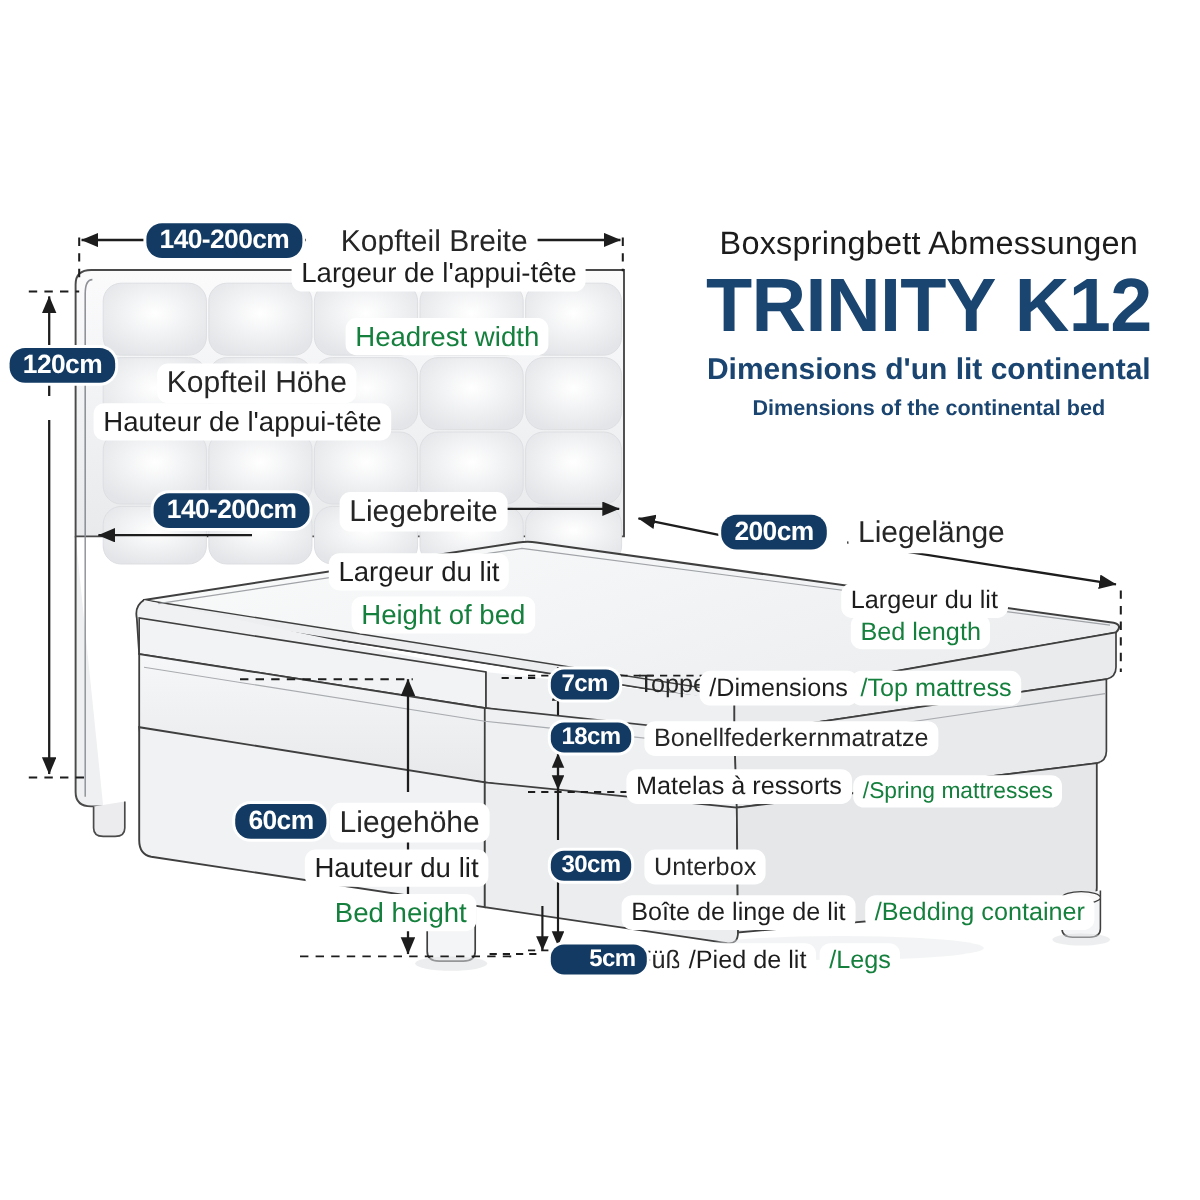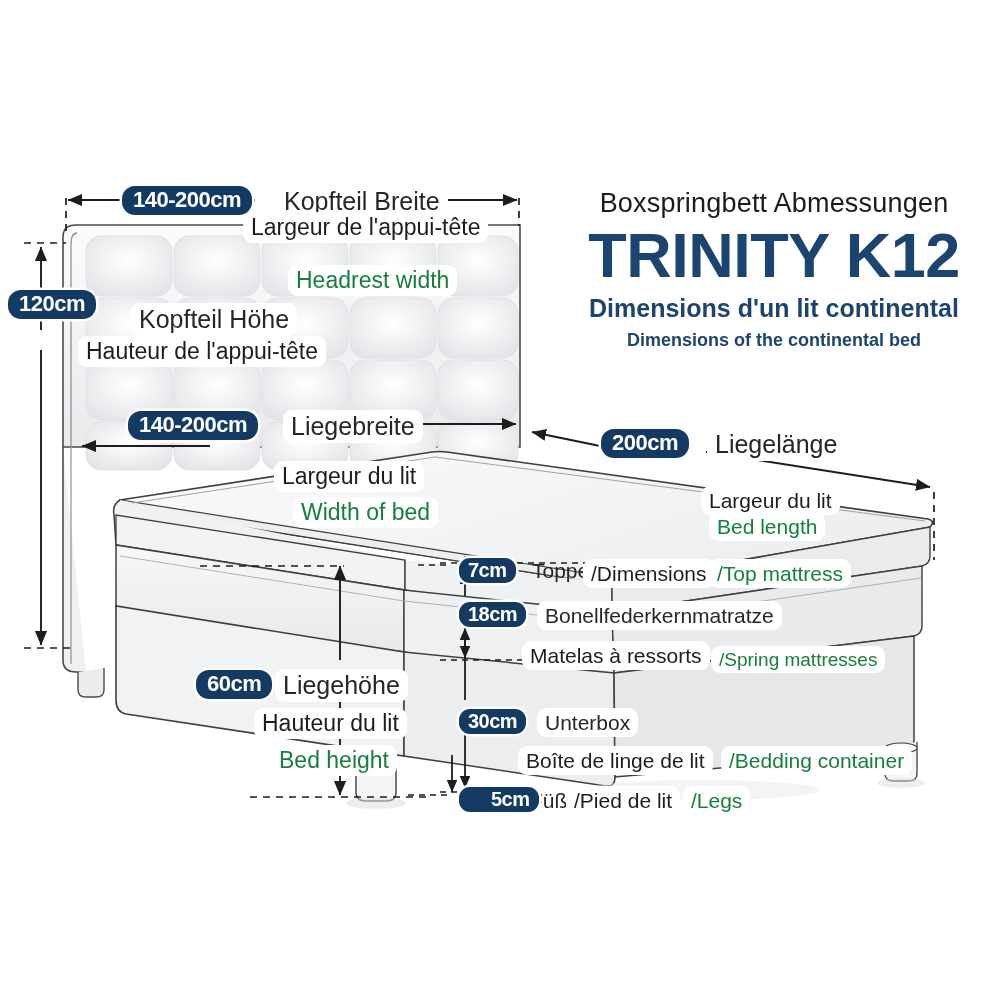--- a/index.html
+++ b/index.html
@@ -234,21 +234,21 @@
   <div class="lbl fr" style="left:243px;top:212px;">Largeur de l'appui-tête</div>
   <div class="lbl en" style="left:288px;top:265px;">Headrest width</div>
 
   <div class="badge" style="left:8px;top:290px;">120cm</div>
   <div class="lbl de" style="left:103px;top:303px;margin-left:28px;">Kopfteil Höhe</div>
   <div class="lbl fr" style="left:78px;top:336px;">Hauteur de l'appui-tête</div>
 
   <div class="badge" style="left:128px;top:411px;">140-200cm</div>
   <div class="lbl de" style="left:283px;top:410px;">Liegebreite</div>
   <div class="lbl fr" style="left:274px;top:461px;">Largeur du lit</div>
-  <div class="lbl en" style="left:293px;top:497px;">Width of bed</div>
+  <div class="lbl en" style="left:293px;top:497px;">Height of bed</div>
 
   <div class="badge" style="left:601px;top:429px;">200cm</div>
   <div class="lbl de" style="left:707px;top:428px;">Liegelänge</div>
   <div class="lbl fr sm" style="left:701px;top:486px;">Largeur du lit</div>
   <div class="lbl en sm" style="left:709px;top:512px;">Bed length</div>
 
   <div class="badge sm" style="left:459px;top:558px;">7cm</div>
   <div class="lbl de sm nobg" style="left:524px;top:556px;z-index:30;">Topper</div>
   <div class="lbl fr sm" style="left:583px;top:559px;">/Dimensions</div>
   <div class="lbl en sm" style="left:709px;top:559px;">/Top mattress</div>

